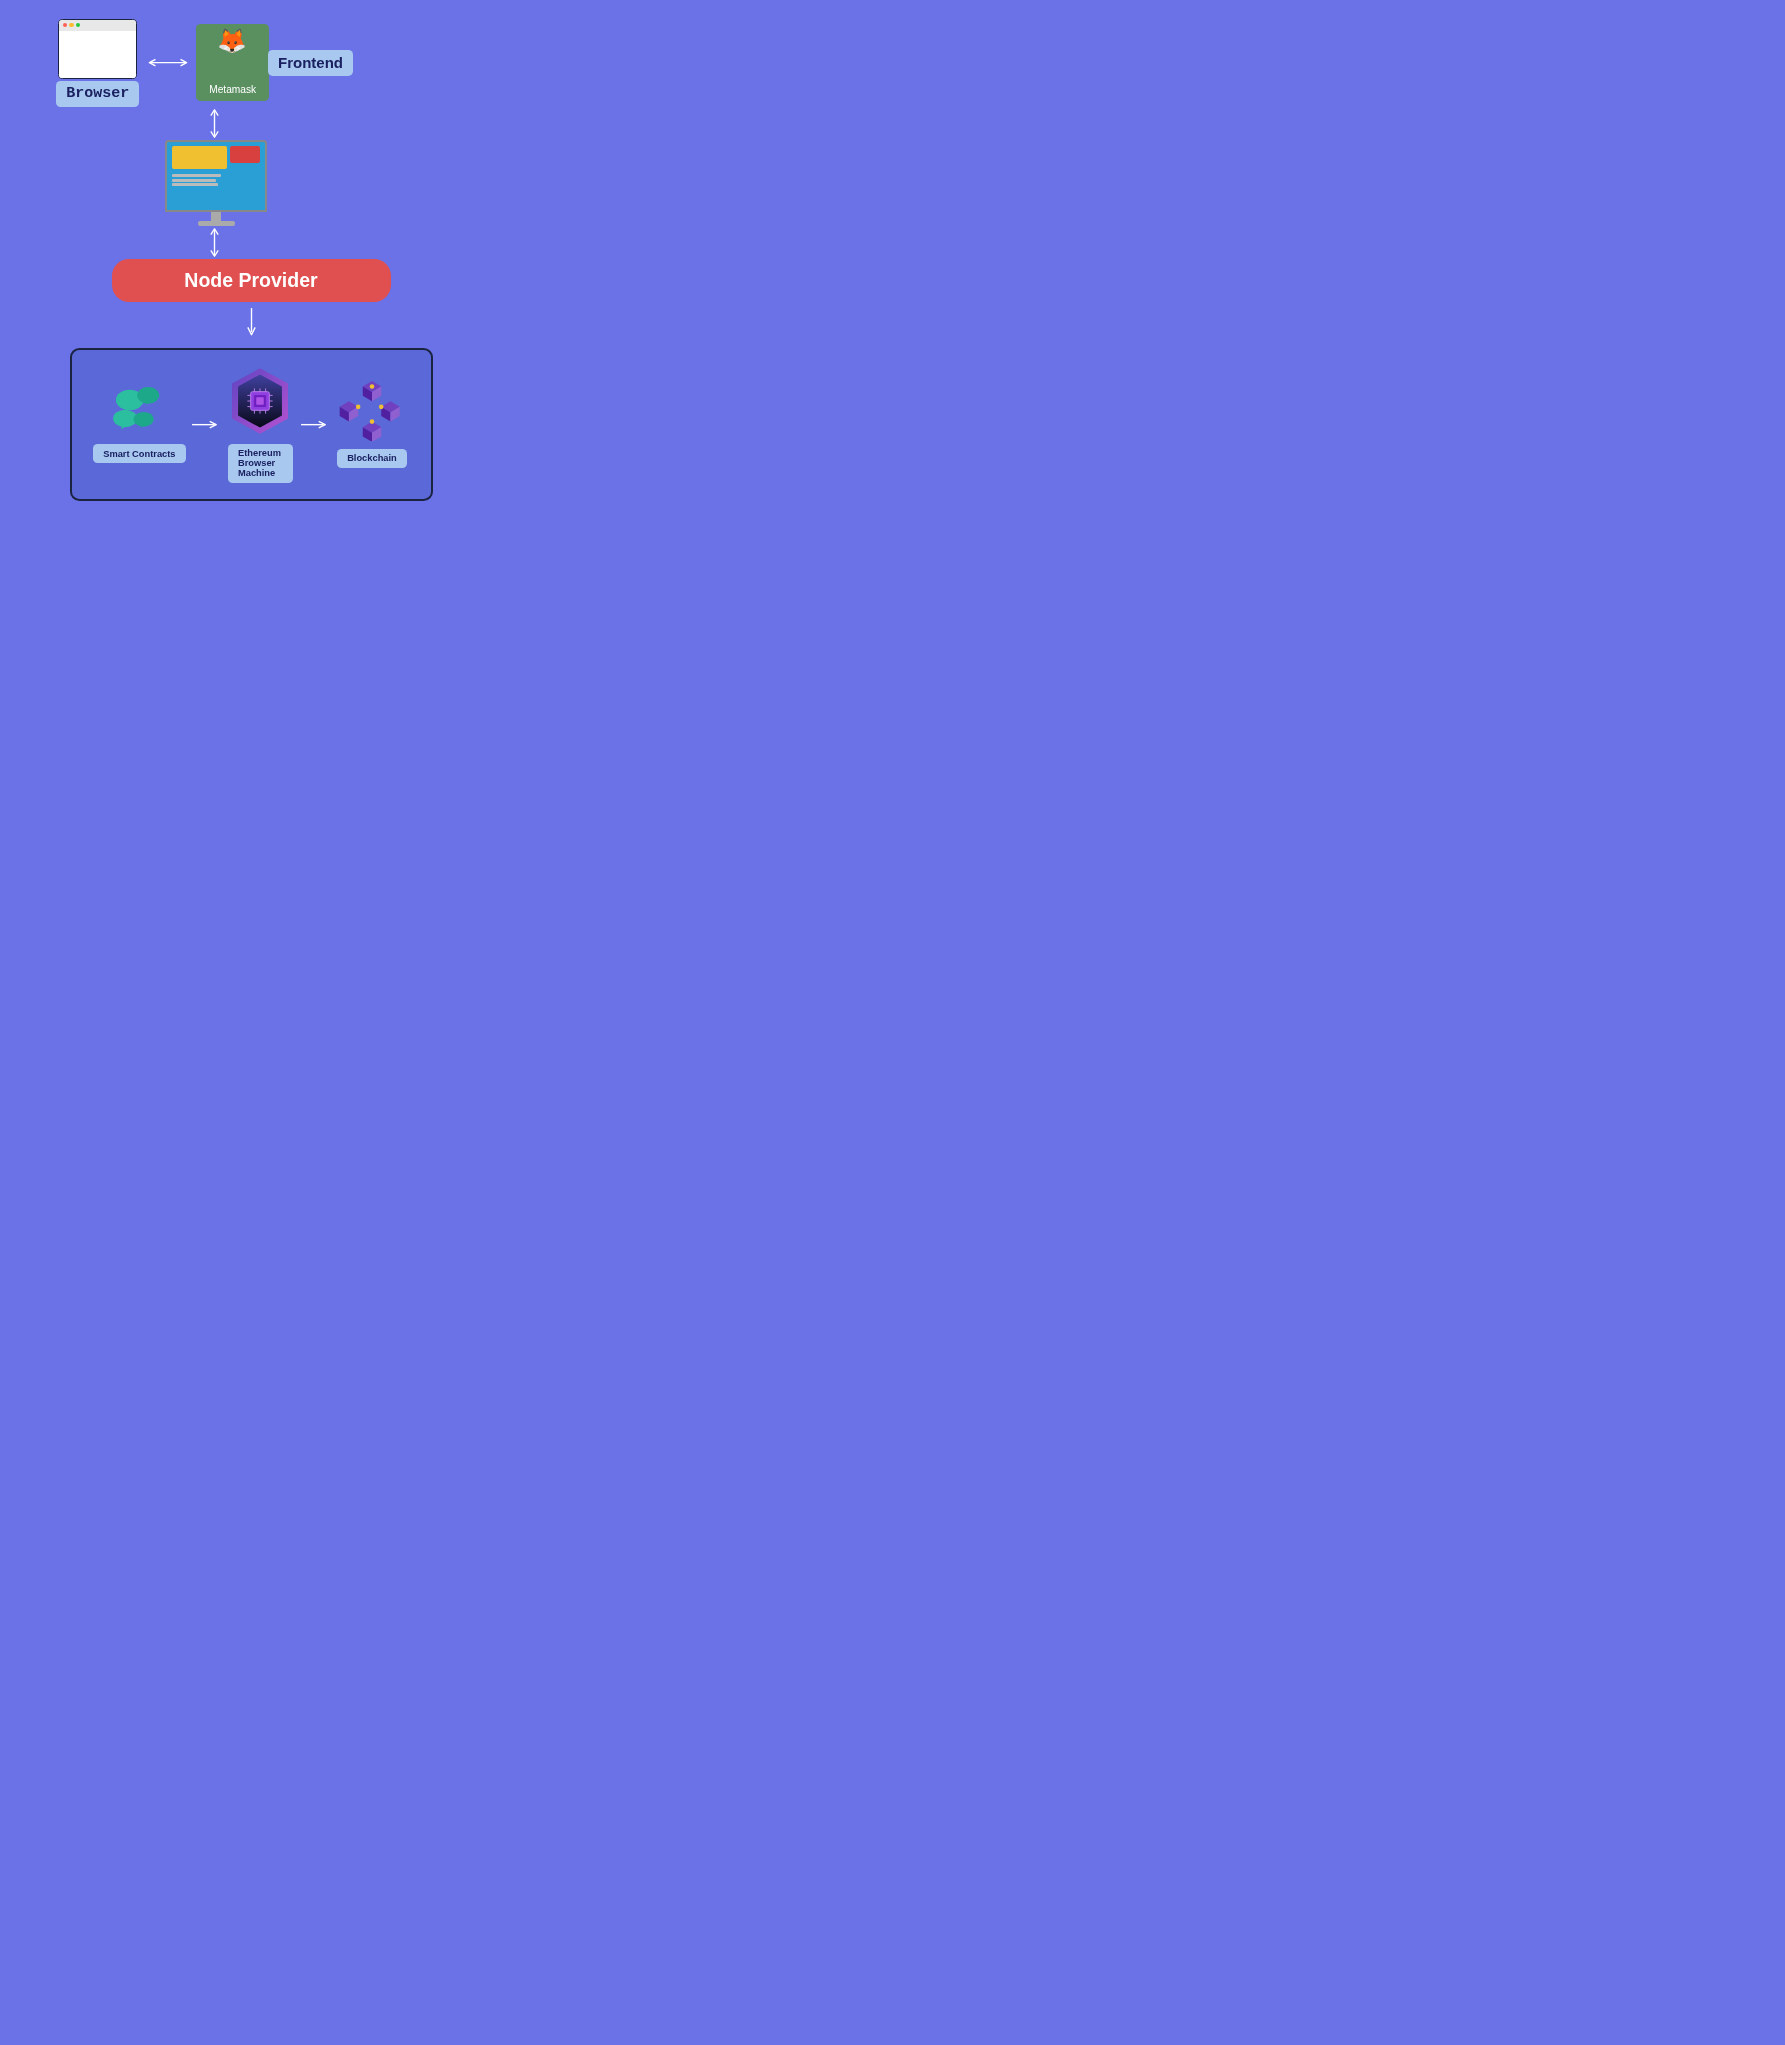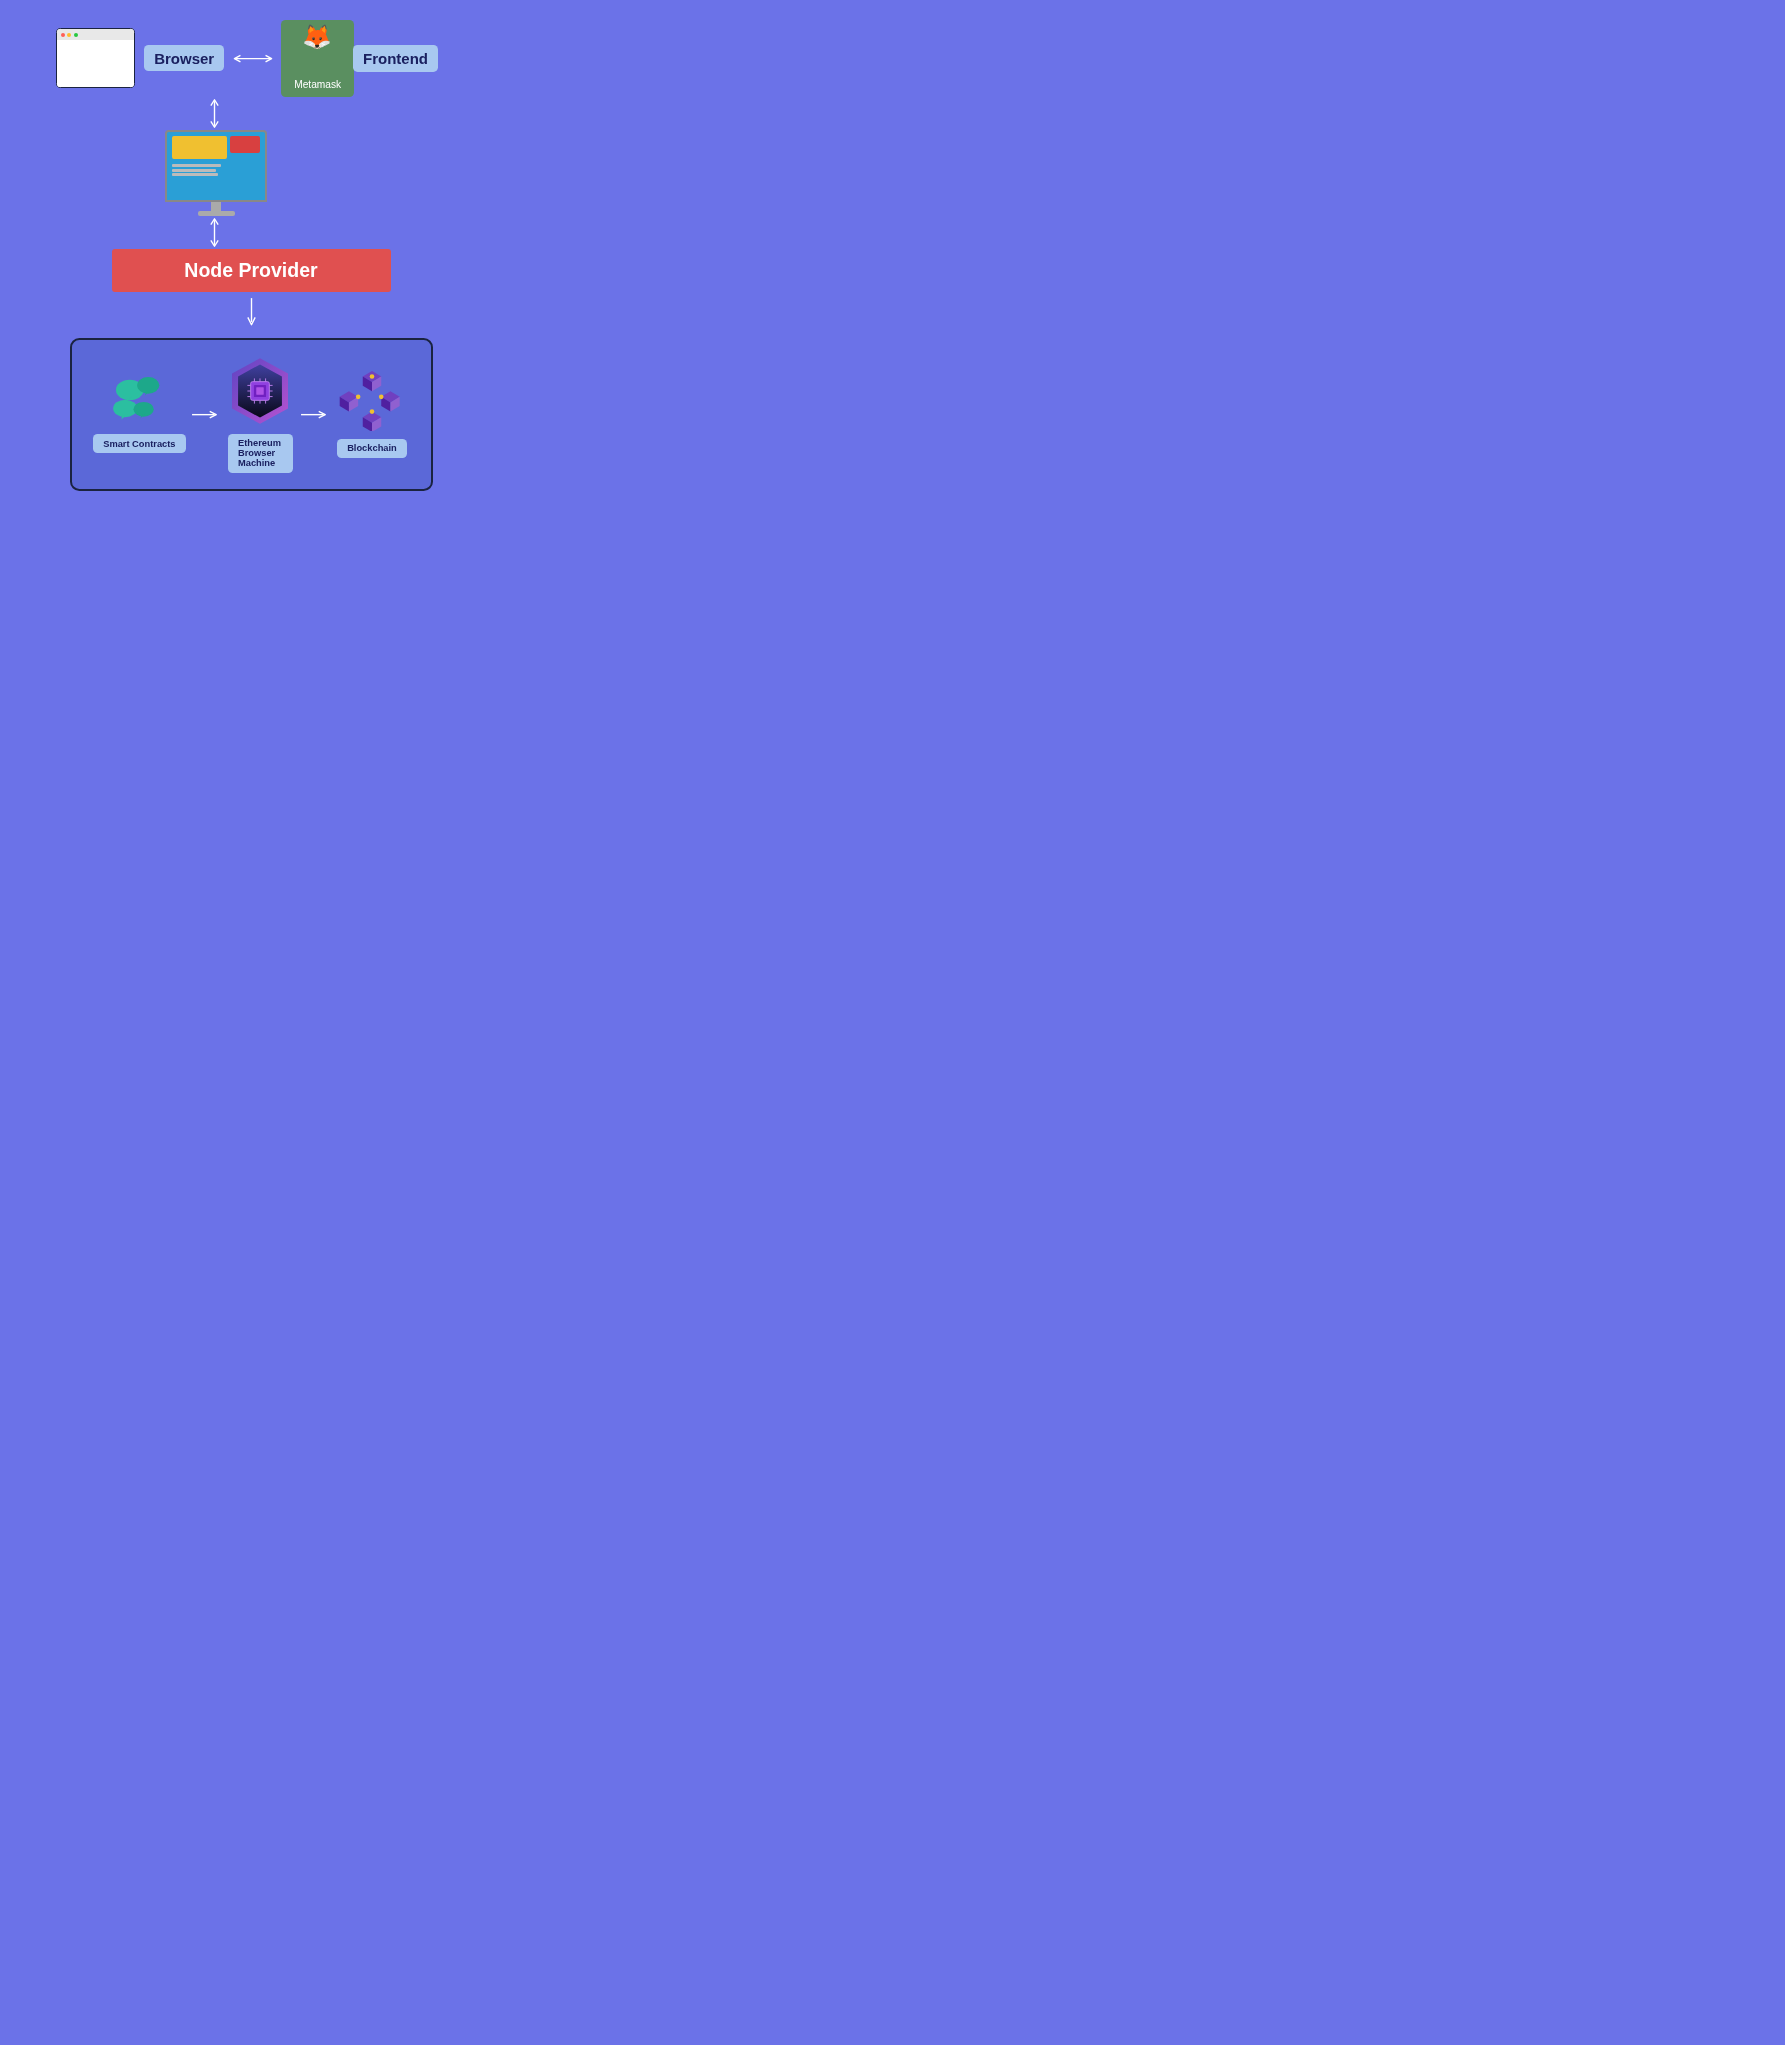--- a/index.html
+++ b/index.html
@@ -29,23 +29,24 @@
       align-items: center;
       justify-content: flex-start;
       width: 100%;
       padding-left: 28px;
       gap: 0;
       margin-bottom: 0;
     }
 
     .browser-section {
       display: flex;
-      flex-direction: row;
-      align-items: center;
-      gap: 9px;
+      flex-direction: column;
+      align-items: center;
+      gap: 2px;
+      font-family: Liberation Mono, monospace;
     }
 
     .browser-window {
       width: 79px;
       height: 60px;
       border: 1.9px solid #1a2340;
       border-radius: 4.6px;
       background: white;
       overflow: hidden;
       display: flex;
@@ -198,21 +199,21 @@
       background: #aaa;
       width: 37px;
       height: 4.6px;
       border-radius: 1.9px;
       margin: 0 auto;
     }
 
     
     .node-provider-box {
       background: #e05050;
-      border-radius: 3px;
+      border-radius: 17px;
       width: 279px;
       padding: 10.2px 18.6px;
       text-align: center;
     }
 
     .node-provider-text {
       color: white;
       font-size: 19.5px;
       font-weight: 700;
     }

